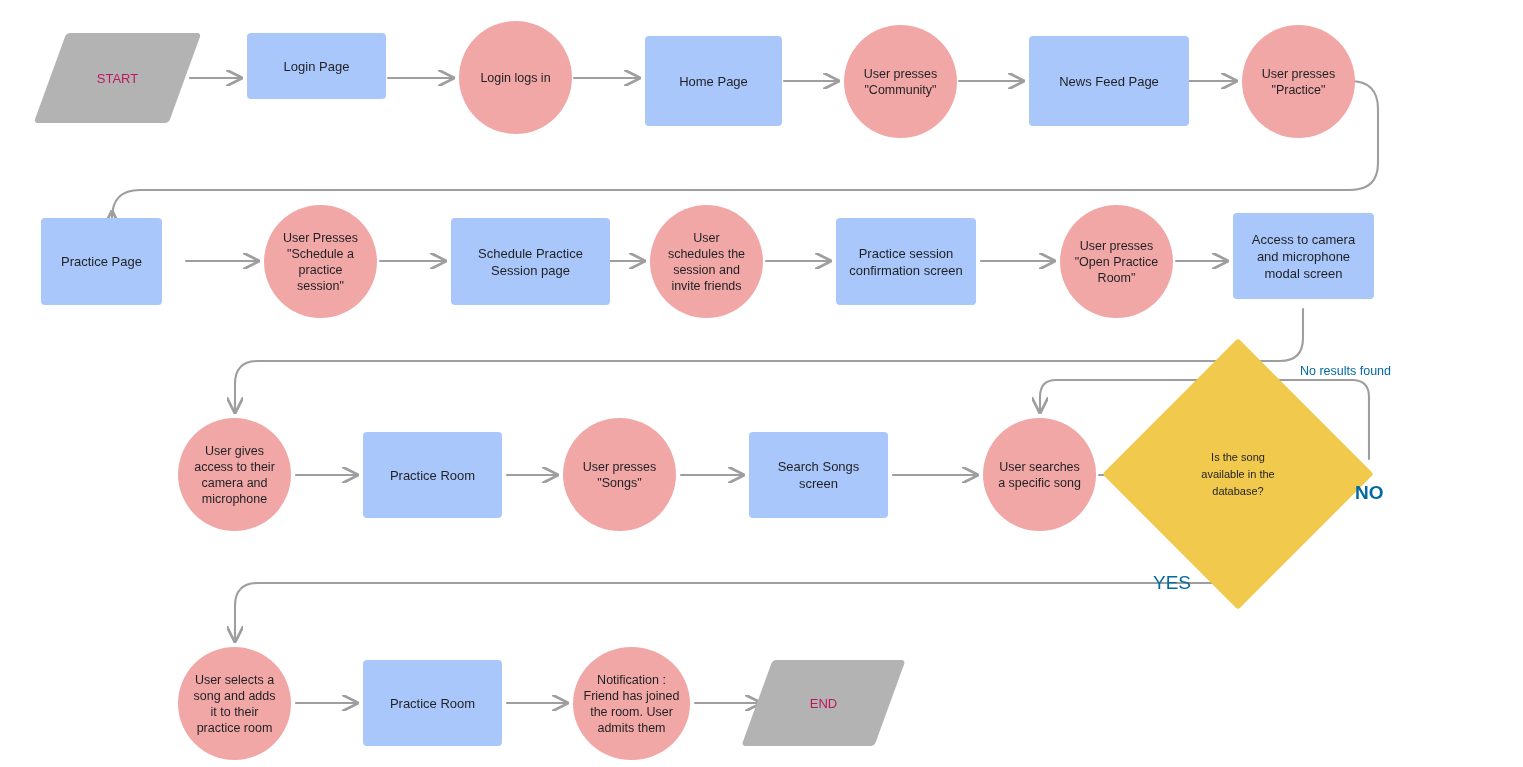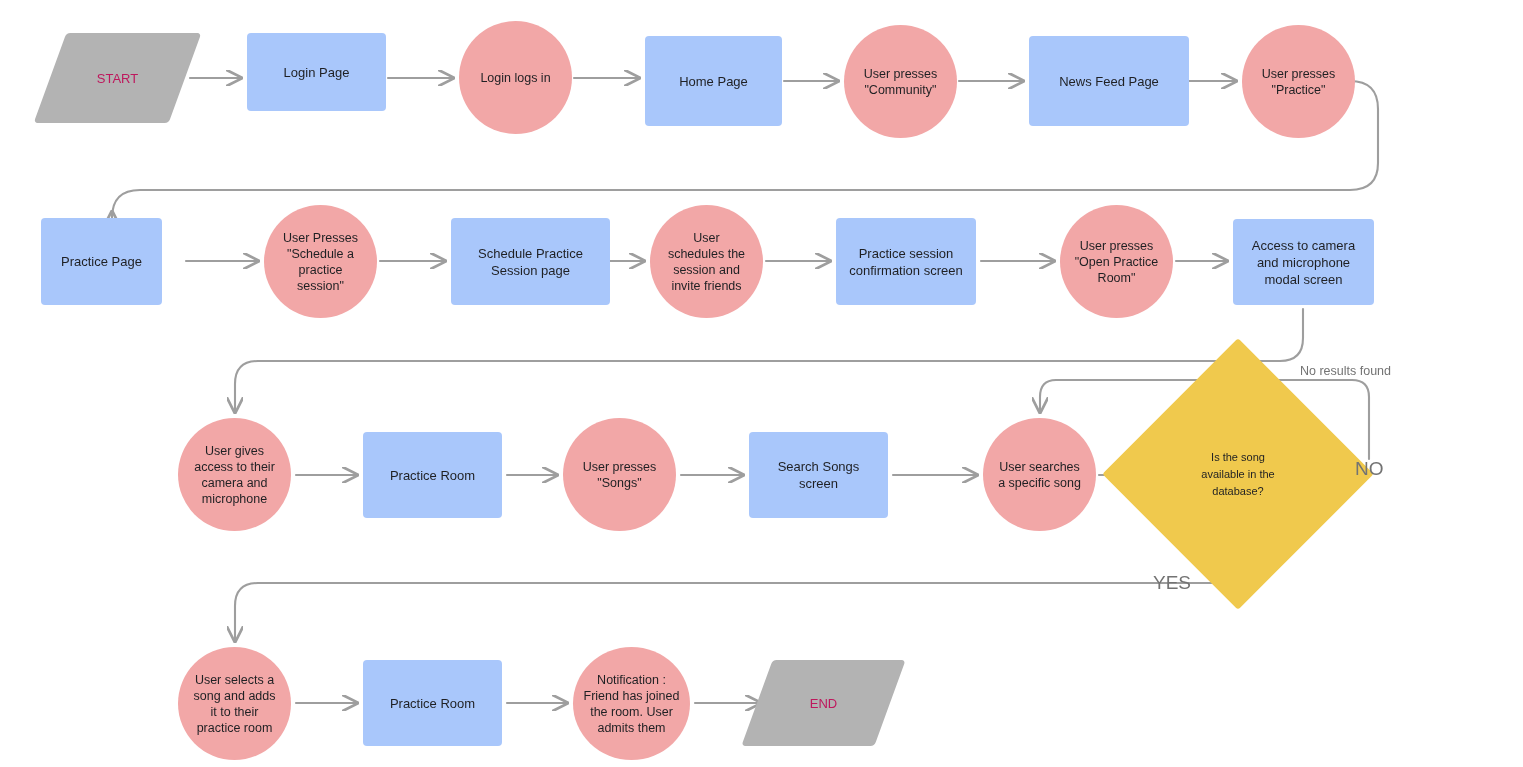--- a/index.html
+++ b/index.html
@@ -87,21 +87,21 @@
     border-radius: 4px;
   }
   .para-label {
     position: relative;
     z-index: 2;
     font-size: 13px;
     color: #be185d;
   }
   .edge-label {
     position: absolute;
-    color: #737373;
+    color: #0369a1;
     white-space: nowrap;
   }
   .edge-label.small {
     font-size: 12.5px;
   }
   .edge-label.big {
     font-size: 19px;
   }
   .node-text { pointer-events: none; }
 </style>
@@ -150,21 +150,21 @@
       <path d="M 507 703 L 567 703" marker-end="url(#arrow)"></path>
       <path d="M 695 703 L 760 703" marker-end="url(#arrow)"></path>
     </g>
   </svg>
 
   <div id="nodes-layer">
       <div class="node terminator" style="left: 50px; top: 33px; width: 135px; height: 90px;">
         <div class="para-shape"></div>
         <div class="para-label node-text">START</div>
       </div>
-      <div class="node rect" style="left: 247px; top: 33px; width: 139px; height: 78px; text-align: center;">
+      <div class="node rect" style="left: 247px; top: 33px; width: 139px; height: 66px; text-align: center;">
         <div class="node-text">Login Page</div>
       </div>
       <div class="node circle" style="left: 459px; top: 21px; width: 113px; height: 113px;">
         <div class="node-text">Login logs in</div>
       </div>
       <div class="node rect" style="left: 645px; top: 36px; width: 137px; height: 90px;">
         <div class="node-text">Home Page</div>
       </div>
       <div class="node circle" style="left: 844px; top: 25px; width: 113px; height: 113px;">
         <div class="node-text">User presses<br>"Community"</div>
@@ -186,21 +186,21 @@
       </div>
       <div class="node circle" style="left: 650px; top: 205px; width: 113px; height: 113px;">
         <div class="node-text">User<br>schedules the<br>session and<br>invite friends</div>
       </div>
       <div class="node rect" style="left: 836px; top: 218px; width: 140px; height: 87px;">
         <div class="node-text">Practice session<br>confirmation screen</div>
       </div>
       <div class="node circle" style="left: 1060px; top: 205px; width: 113px; height: 113px;">
         <div class="node-text">User presses<br>"Open Practice<br>Room"</div>
       </div>
-      <div class="node rect" style="left: 1233px; top: 219px; width: 141px; height: 86px;">
+      <div class="node rect" style="left: 1233px; top: 213px; width: 141px; height: 86px;">
         <div class="node-text">Access to camera<br>and microphone<br>modal screen</div>
       </div>
       <div class="node circle" style="left: 178px; top: 418px; width: 113px; height: 113px;">
         <div class="node-text">User gives<br>access to their<br>camera and<br>microphone</div>
       </div>
       <div class="node rect" style="left: 363px; top: 432px; width: 139px; height: 86px;">
         <div class="node-text">Practice Room</div>
       </div>
       <div class="node circle" style="left: 563px; top: 418px; width: 113px; height: 113px;">
         <div class="node-text">User presses<br>"Songs"</div>
@@ -224,17 +224,17 @@
       <div class="node circle" style="left: 573px; top: 647px; width: 117px; height: 113px;">
         <div class="node-text">Notification :<br>Friend has joined<br>the room. User<br>admits them</div>
       </div>
       <div class="node terminator" style="left: 757px; top: 660px; width: 133px; height: 86px;">
         <div class="para-shape"></div>
         <div class="para-label node-text">END</div>
       </div>
     </div>
   <div id="labels-layer">
       <div class="edge-label small" style="left: 1300px; top: 364px;">No results found</div>
-      <div class="edge-label big" style="left: 1355px; top: 458px;">NO</div>
+      <div class="edge-label big" style="left: 1355px; top: 482px; font-weight: bold;">NO</div>
       <div class="edge-label big" style="left: 1153px; top: 572px;">YES</div>
     </div>
 
 </div>
 
 </body></html>

